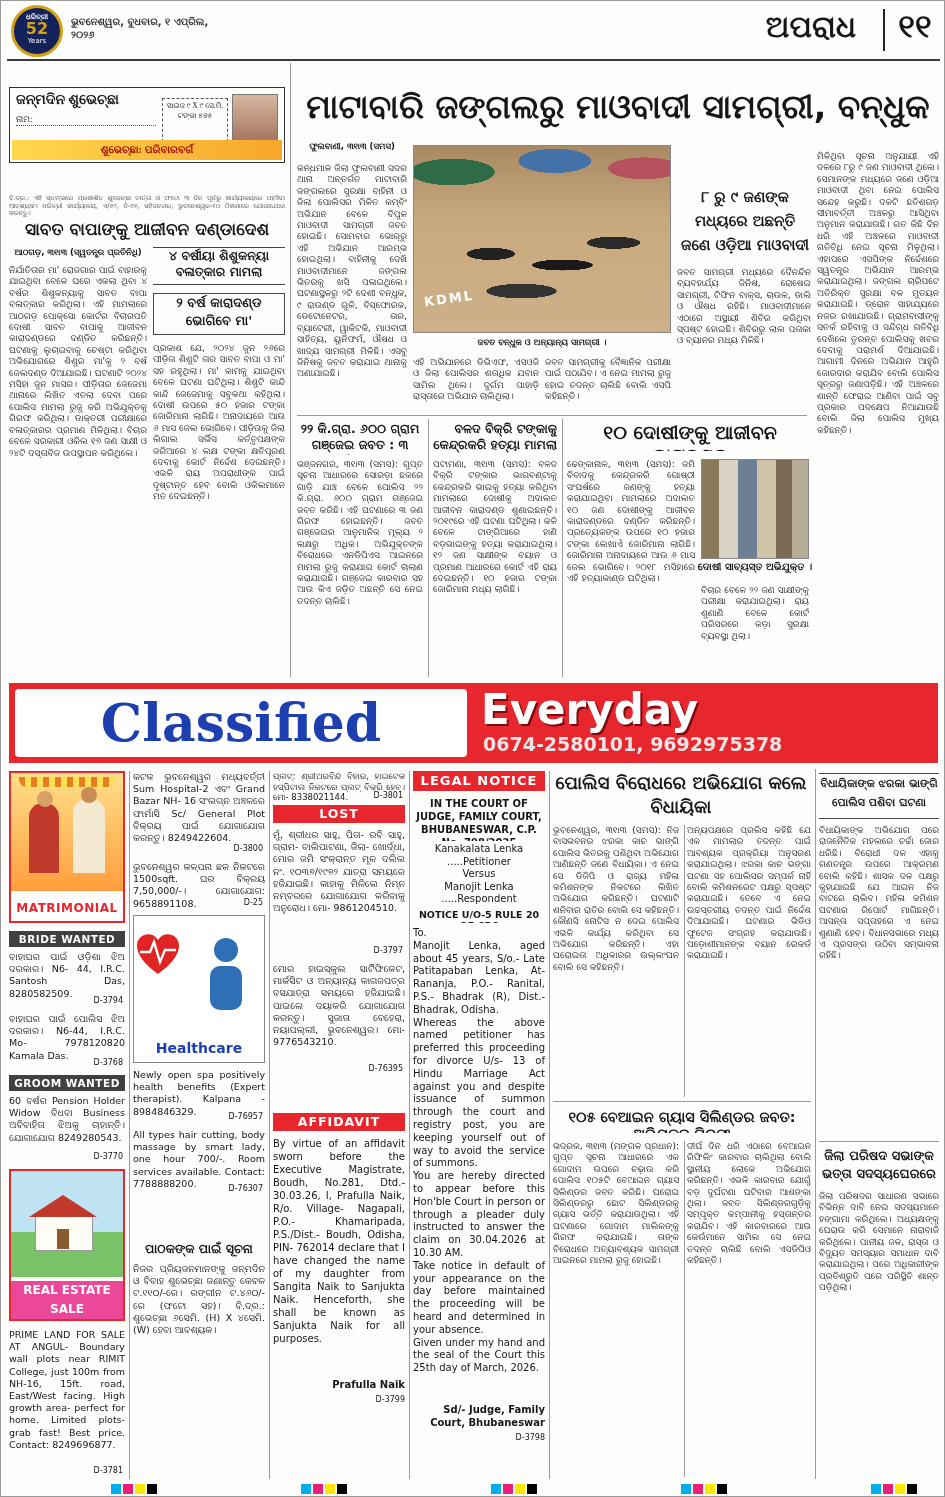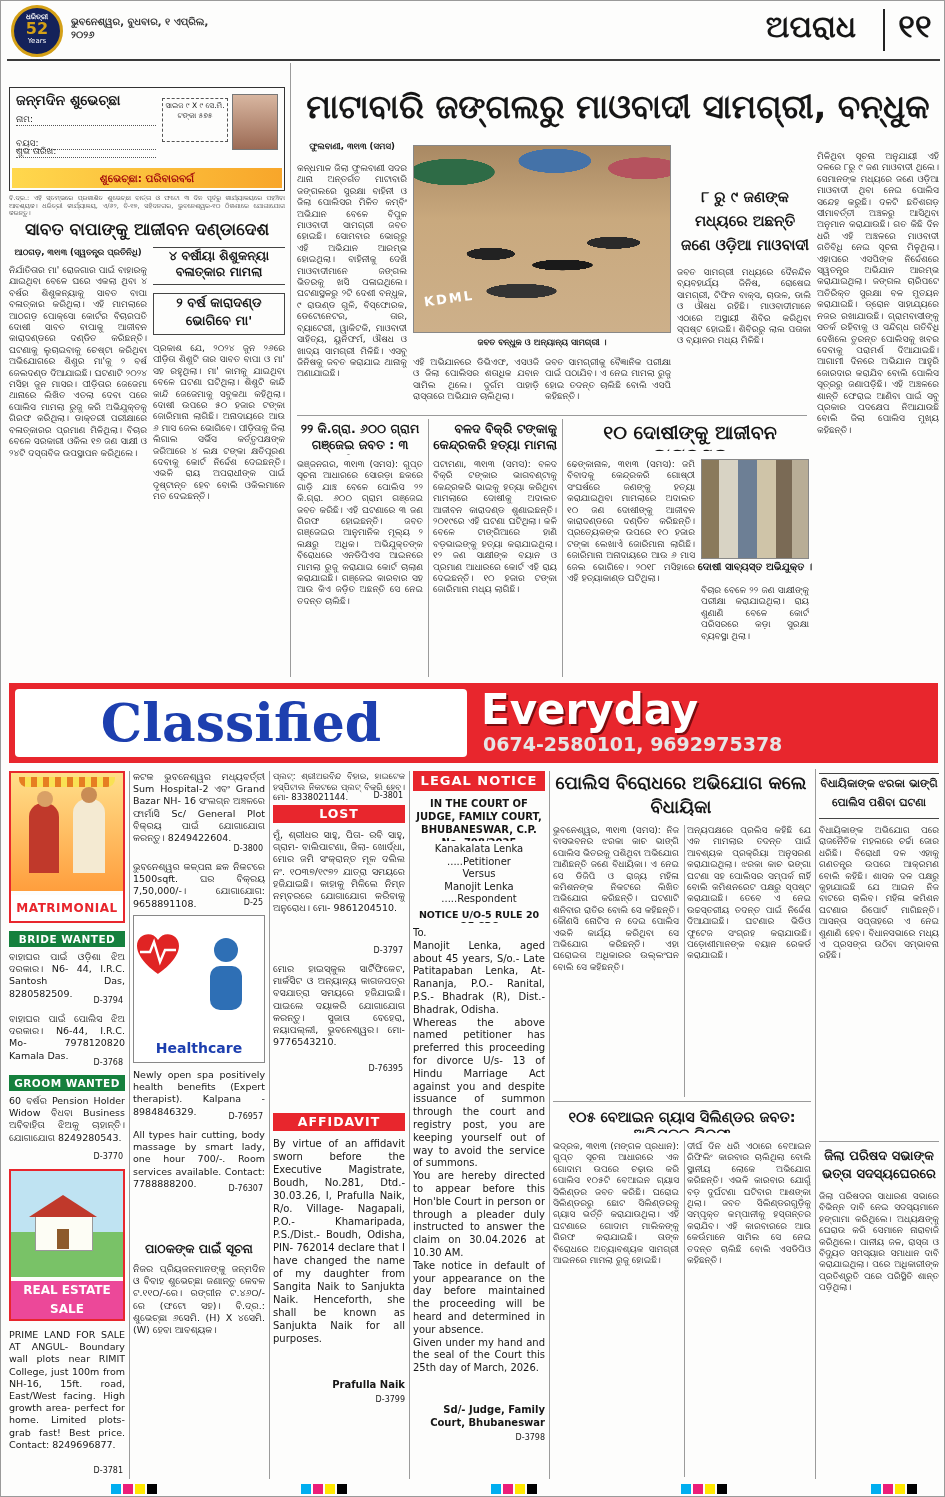--- a/index.html
+++ b/index.html
@@ -4,21 +4,21 @@
 <style>
   html,body{margin:0;padding:0;background:#e9e9e9;}
   .page{position:relative;width:945px;height:1497px;background:#fdfdfc;margin:0 auto;
         font-family:"DejaVu Sans",sans-serif;color:#161616;overflow:hidden;border:1px solid #9a9a9a;box-sizing:border-box;}
   .abs{position:absolute;}
   .j{font-size:9px;line-height:11.4px;text-align:justify;overflow:hidden;word-break:break-word;}
   .j10{font-size:9.5px;line-height:12.2px;text-align:justify;overflow:hidden;word-break:break-word;}
   .hdc{font-weight:bold;text-align:center;overflow:hidden;}
   .pre{white-space:pre-line;}
   .redbar{background:#e8262d;color:#fff;font-weight:bold;text-align:center;font-size:12.5px;line-height:18px;letter-spacing:1px;}
-  .blackbar{background:#15803d;color:#fff;font-weight:bold;text-align:center;font-size:10.5px;line-height:16px;letter-spacing:.5px;}
+  .blackbar{background:#404040;color:#fff;font-weight:bold;text-align:center;font-size:10.5px;line-height:16px;letter-spacing:.5px;}
   .dno{position:absolute;right:2px;bottom:0;font-size:8px;background:#fdfdfc;padding-left:4px;}
   .ad{position:absolute;}
   .vline{background:#9b9b9b;width:1px;}
   .hline{background:#3a3a3a;}
   .dateline{font-weight:bold;font-size:8.5px;text-align:center;overflow:hidden;}
   .subrule{border-top:1.3px solid #444;border-bottom:1.3px solid #444;}
   .photo{overflow:hidden;}
   .caption{font-size:8.5px;font-weight:bold;text-align:center;overflow:hidden;}
   .regs span{display:inline-block;width:10px;height:10px;margin-right:2px;vertical-align:top;}
   .rc{background:#00aeef}.rm{background:#ec1e79}.ry{background:#ffe800}.rk{background:#000}
@@ -32,21 +32,21 @@
     <div style="font-size:7px;color:#fff;font-weight:bold;margin-top:5px;">ଧରିତ୍ରୀ</div>
     <div style="font-size:16px;color:#d4a017;font-weight:bold;line-height:16px;">52</div>
     <div style="font-size:7px;color:#fff;">Years</div>
   </div>
   <div class="abs" style="left:70px;top:14px;width:160px;font-size:10px;font-weight:bold;color:#333;line-height:13px;">ଭୁବନେଶ୍ୱର, ବୁଧବାର, ୧ ଏପ୍ରିଲ, ୨୦୨୬</div>
   <div class="abs hdc" style="left:745px;top:8px;width:130px;font-size:30px;">ଅପରାଧ</div>
   <div class="abs vline" style="left:882px;top:8px;height:42px;width:2px;background:#222;"></div>
   <div class="abs hdc" style="left:890px;top:6px;width:48px;font-size:32px;">୧୧</div>
   <div class="abs hline" style="left:6px;top:58px;width:933px;height:2px;"></div>
 
-  <div class="abs" style="left:8px;top:86px;width:276px;height:104px;border:1.5px solid #333;box-sizing:border-box;">
+  <div class="abs" style="left:8px;top:86px;width:276px;height:76px;border:1.5px solid #333;box-sizing:border-box;font-family:Liberation Serif, serif;">
     <div style="position:absolute;left:6px;top:4px;font-weight:bold;font-size:14px;">ଜନ୍ମଦିନ ଶୁଭେଚ୍ଛା</div>
     <div style="position:absolute;right:6px;top:6px;width:44px;height:54px;background:linear-gradient(180deg,#d8b6a0,#9c6b55);border:1px solid #777;"></div>
     <div style="position:absolute;left:152px;top:10px;width:66px;height:44px;border:1px dashed #555;font-size:7.5px;text-align:center;padding:2px;box-sizing:border-box;">ସାଇଜ ୯ X ୯ ସେ.ମି. ଟଙ୍କା ୫୭୫</div>
     <div style="position:absolute;left:6px;top:26px;width:140px;font-size:9px;border-bottom:1px dotted #555;">ନାମ:</div>
     <div style="position:absolute;left:6px;top:42px;width:140px;font-size:9px;border-bottom:1px dotted #555;margin-top:8px;">ବୟସ:</div>
     <div style="position:absolute;left:6px;top:58px;width:140px;font-size:9px;border-bottom:1px dotted #555;">ଶୁଭ ତାରିଖ:</div>
     <div style="position:absolute;left:2px;right:2px;bottom:2px;height:20px;background:linear-gradient(90deg,#ffd84d,#f8a62a);color:#a40d0d;font-weight:bold;font-size:10.5px;text-align:center;line-height:20px;">ଶୁଭେଚ୍ଛା: ପରିବାରବର୍ଗ</div>
   </div>
   <div class="abs" style="left:8px;top:194px;width:276px;height:22px;font-size:6.5px;line-height:7.5px;color:#444;text-align:justify;overflow:hidden;">ବି.ଦ୍ର.: ଏହି ସ୍ତମ୍ଭରେ ପ୍ରକାଶିତ ଶୁଭେଚ୍ଛା ବାର୍ତ୍ତା ଓ ଫଟୋ ୩ ଦିନ ପୂର୍ବରୁ କାର୍ଯ୍ୟାଳୟରେ ପହଞ୍ଚିବା ଆବଶ୍ୟକ। ଧରିତ୍ରୀ କାର୍ଯ୍ୟାଳୟ, ଏ/୬୨, ବି-୧୭, ସହିଦନଗର, ଭୁବନେଶ୍ୱର-୧୦ ଠିକଣାରେ ଯୋଗାଯୋଗ କରନ୍ତୁ।</div>
 

